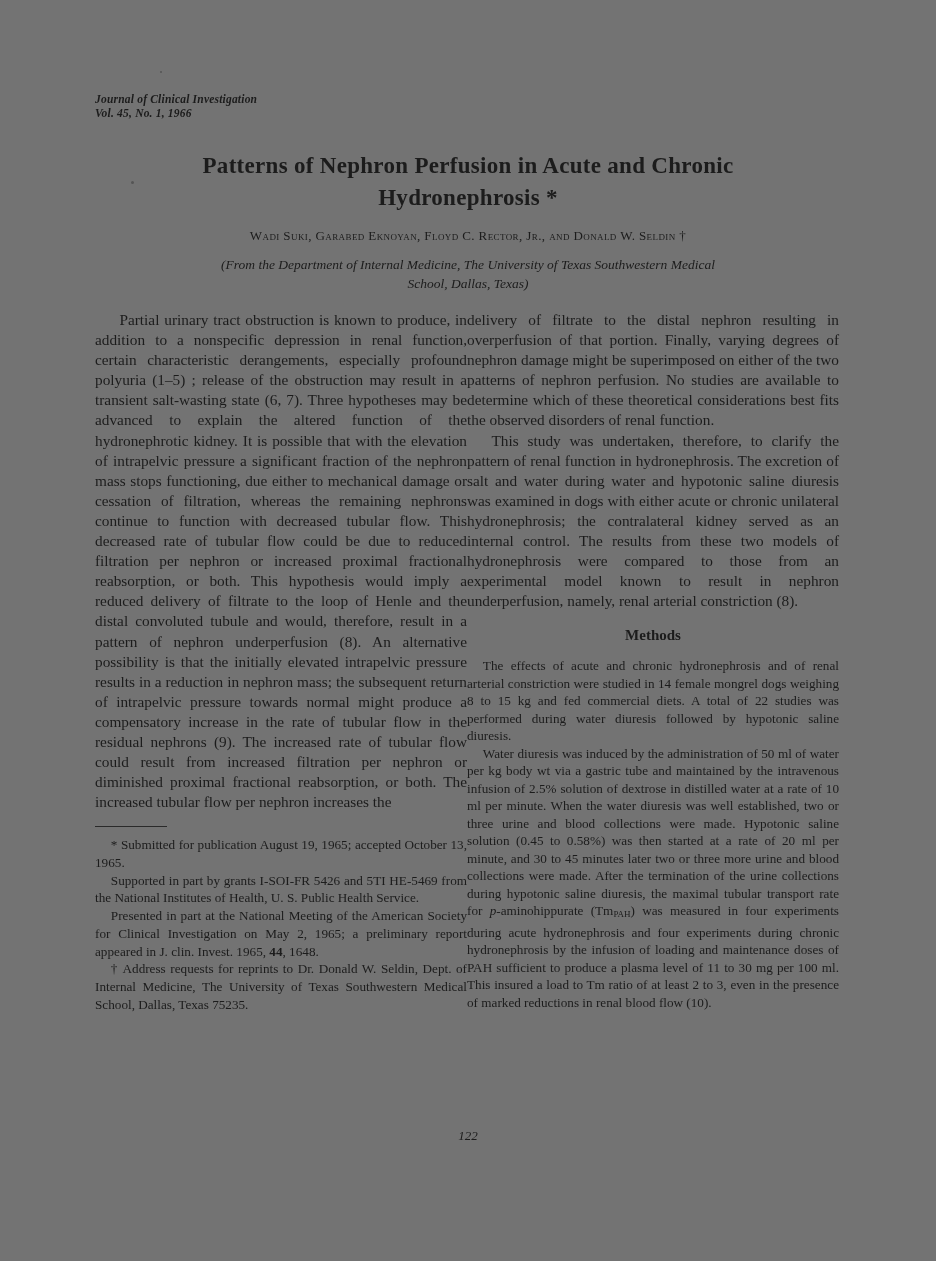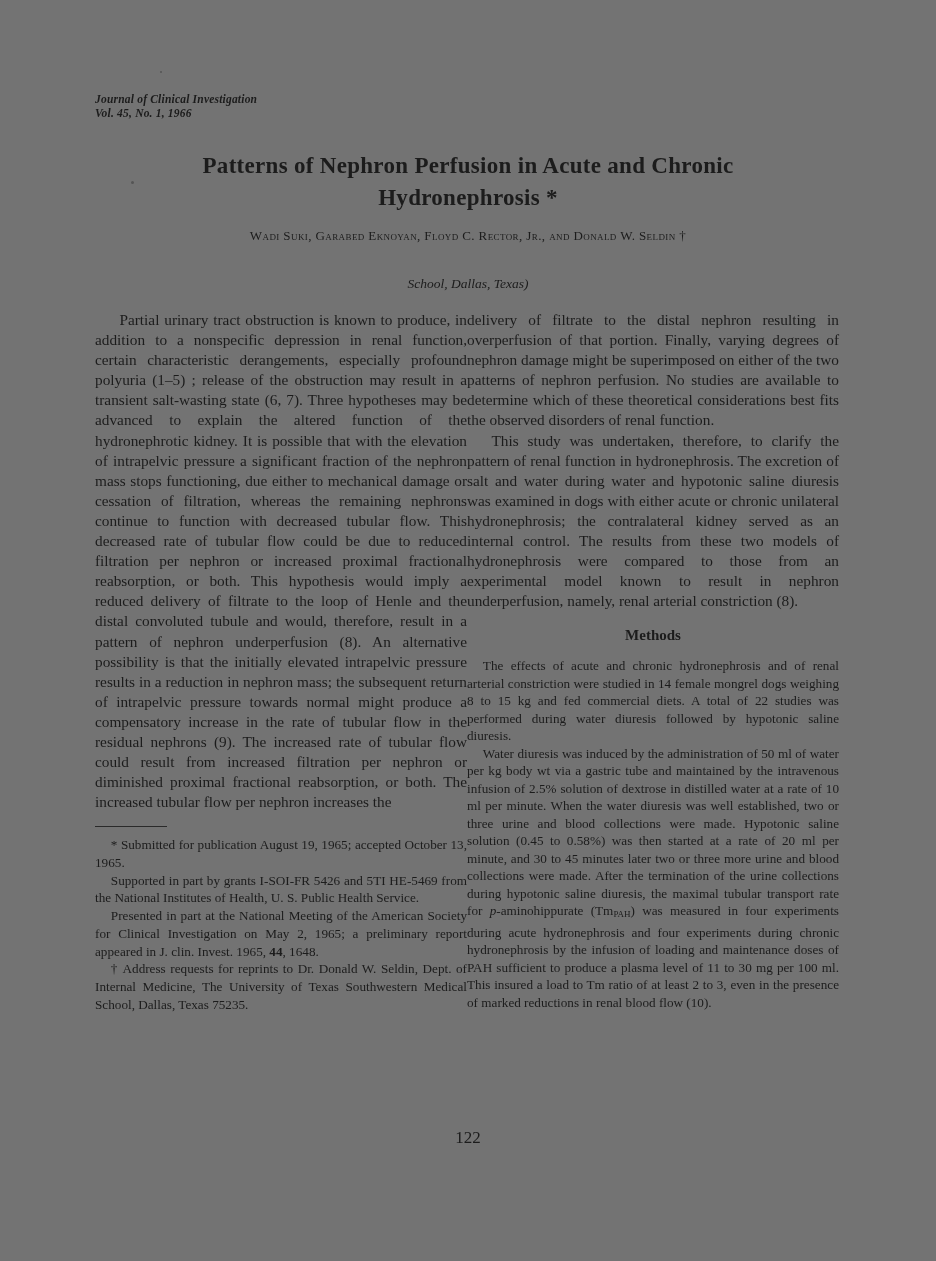--- a/index.html
+++ b/index.html
@@ -99,21 +99,22 @@
     text-align: justify;
     margin: 0;
     text-indent: 1.2em;
   }
   .page-number {
     position: absolute;
     left: 0;
     top: 1128px;
     width: 100%;
     text-align: center;
-    font-size: 17px;
+    font-size: 13px;
+    font-style: italic;
   }
   .scan-artifact {
     position: absolute;
     background: #555;
     border-radius: 50%;
   }
   .bold { font-weight: bold; }
   .italic { font-style: italic; }
   sub.small { font-size: 9px; vertical-align: -2px; letter-spacing: 0; }
 </style>
@@ -130,21 +131,21 @@
     <div>Vol. 45, No. 1, 1966</div>
   </div>
 
   <div class="title-block">
     <h1 class="article-title">
       <span>Patterns of Nephron Perfusion in Acute and Chronic</span><br>
       <span>Hydronephrosis *</span>
     </h1>
     <div class="authors">Wadi Suki, Garabed Eknoyan, Floyd C. Rector, Jr., and Donald W. Seldin †</div>
     <div class="affiliation">
-      <br>
+      <span>(From the Department of Internal Medicine, The University of Texas Southwestern Medical</span><br>
       <span>School, Dallas, Texas)</span>
     </div>
   </div>
 
   <div class="columns">
 
     <div class="col">
       <p class="body-text indent">Partial urinary tract obstruction is known to produce, in addition to a nonspecific depression in renal function, certain characteristic derangements, especially profound polyuria (1–5) ; release of the obstruction may result in a transient salt-wasting state (6, 7).  Three hypotheses may be advanced to explain the altered function of the hydronephrotic kidney.  It is possible that with the elevation of intrapelvic pressure a significant fraction of the nephron mass stops functioning, due either to mechanical damage or cessation of filtration, whereas the remaining nephrons continue to function with decreased tubular flow.  This decreased rate of tubular flow could be due to reduced filtration per nephron or increased proximal fractional reabsorption, or both.  This hypothesis would imply a reduced delivery of filtrate to the loop of Henle and the distal convoluted tubule and would, therefore, result in a pattern of nephron underperfusion (8).  An alternative possibility is that the initially elevated intrapelvic pressure results in a reduction in nephron mass; the subsequent return of intrapelvic pressure towards normal might produce a compensatory increase in the rate of tubular flow in the residual nephrons (9).  The increased rate of tubular flow could result from increased filtration per nephron or diminished proximal fractional reabsorption, or both.  The increased tubular flow per nephron increases the</p>
       <hr class="footnote-rule">
       <p class="footnote">* Submitted for publication August 19, 1965; accepted October 13, 1965.</p>

